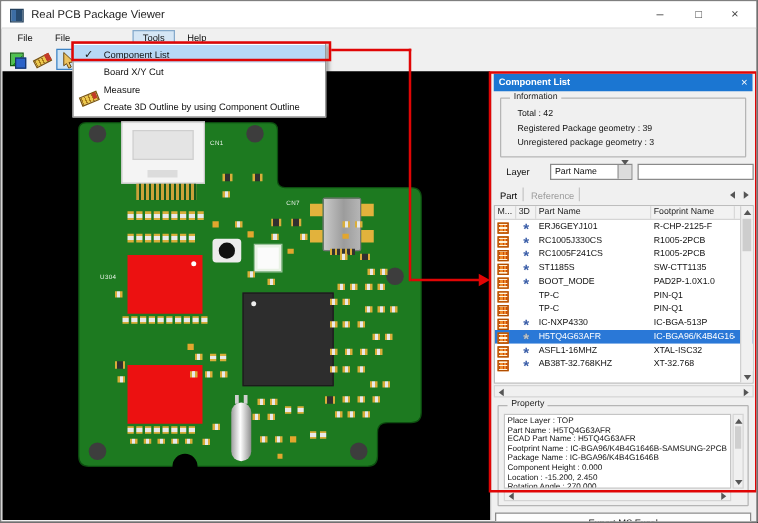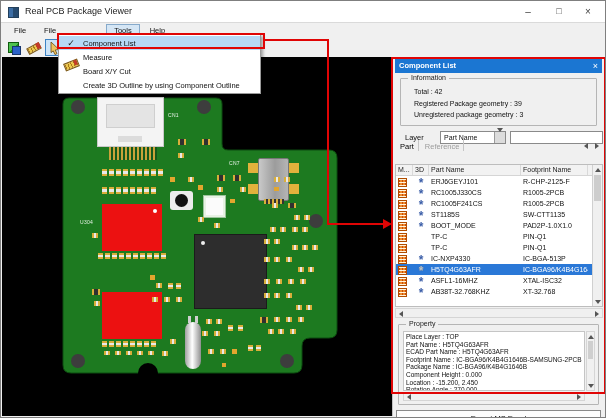--- a/index.html
+++ b/index.html
@@ -73,21 +73,21 @@
   .groupbox-legend { position:absolute; top:-5px; left:7px; background:#f0f0f0; padding:0 3px; font-size:7px; color:#222; }
   .gb-info { left:7px; right:7px; top:21px; height:48px; }
   .info-line { margin:0 0 4.5px 13px; font-size:7px; color:#111; }
   .info-line:first-of-type { margin-top:9px; }
   .search-row { position:absolute; left:0; top:74px; right:0; height:14px; }
   .search-label { position:absolute; left:12px; top:2px; font-size:7.5px; color:#111; }
   .combo { position:absolute; left:47px; top:0; width:66px; height:13px; background:#fff; border:1px solid #8a8a8a; }
   .combo-text { position:absolute; left:3px; top:2px; font-size:7px; color:#111; }
   .combo-btn { position:absolute; right:0; top:0; width:11px; height:11px; background:#dcdcdc; border-left:1px solid #9a9a9a; }
   .search-input { position:absolute; left:117px; top:0; width:93px; height:13px; background:#fff; border:1px solid #8a8a8a; font-size:7px; padding:0 2px; font-family:"Liberation Sans",sans-serif; }
-  .tabs { position:absolute; left:3px; top:83px; right:3px; height:13px; }
+  .tabs { position:absolute; left:3px; top:93px; right:3px; height:13px; }
   .tab { display:inline-block; font-size:7.5px; padding:2px 4px 0 4px; color:#000; border-right:1px solid #c5c5c5; }
   .tab.inactive { color:#9c9c9c; }
   .tab-arrows { position:absolute; right:2px; top:3px; display:flex; gap:7px; }
   
   .grid { position:absolute; left:2px; top:107px; right:1px; height:143px; background:#fff; border:1px solid #bdbdbd; }
   .grid-head { display:flex; height:11px; background:#f2f2f2; border-bottom:1px solid #d5d5d5; }
   .gh { font-size:7px; color:#222; padding:1px 0 0 2px; border-right:1px solid #d9d9d9; overflow:hidden; white-space:nowrap; }
   .col-m { width:17px; flex:none; } .col-3d { width:16px; flex:none; }
   .col-part { width:92px; flex:none; } .col-foot { width:67px; flex:none; }
   .trow { display:flex; height:11px; align-items:center; background:#fff; }
@@ -541,28 +541,28 @@
     </div>
   </div>
 
   <div class="dropdown">
 
       <div class="menu-item checked highlighted">
         <span class="menu-gutter"></span>
         <span class="menu-label">Component List</span>
       </div>
 
+      <div class="menu-item">
+        <span class="menu-gutter"></span>
+        <span class="menu-label">Board X/Y Cut</span>
+      </div>
+
       <div class="menu-item icon-ruler">
         <span class="menu-gutter"></span>
         <span class="menu-label">Measure</span>
-      </div>
-
-      <div class="menu-item">
-        <span class="menu-gutter"></span>
-        <span class="menu-label">Board X/Y Cut</span>
       </div>
 
       <div class="menu-item">
         <span class="menu-gutter"></span>
         <span class="menu-label">Create 3D Outline by using Component Outline</span>
       </div>
     </div>
 
   <div class="anno anno-menu-box"></div>
   <div class="anno anno-h1"></div>

